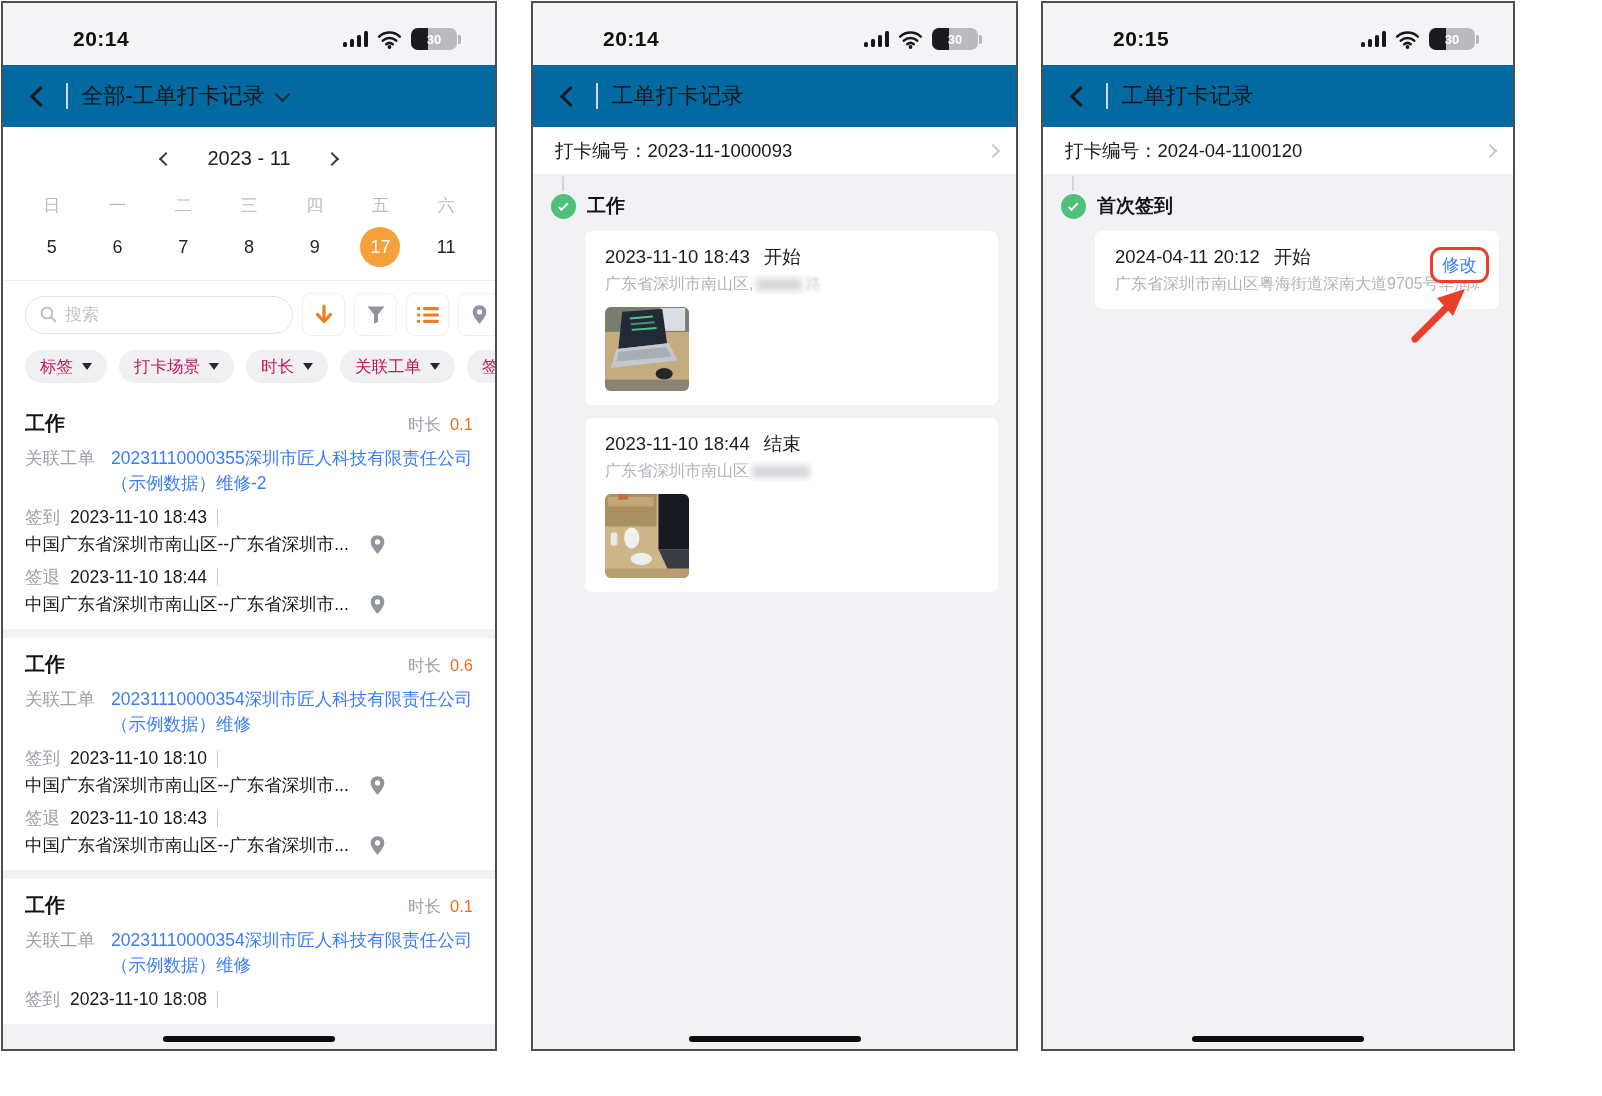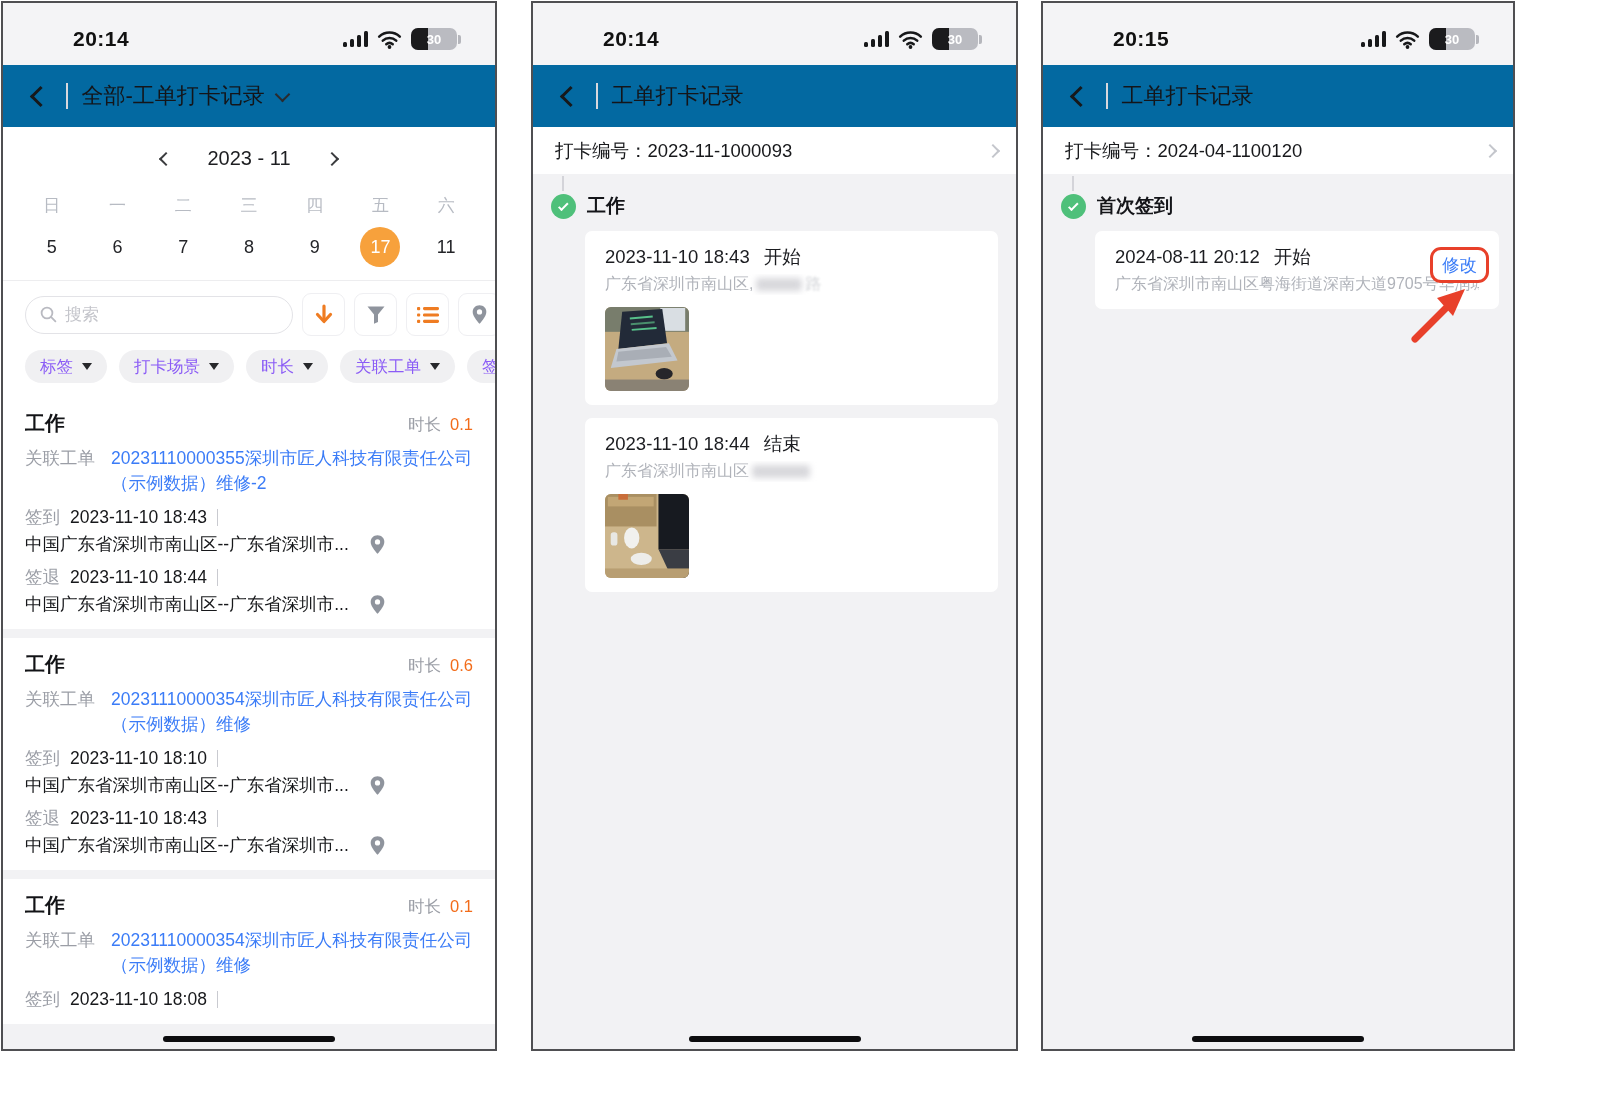--- a/index.html
+++ b/index.html
@@ -57,21 +57,21 @@
   
   .search-block { background:#fff; border-top:1.5px solid #ededef; padding:10px 0 0; }
   .search-row { display:flex; align-items:center; gap:9px; padding:2px 8px 4px 22px; }
   .search-input { width:268px; height:38px; border:1.5px solid #e3e3e7; border-radius:19px;
     display:flex; align-items:center; gap:8px; padding:8px 14px; color:#c4c5cb; font-size:17px;
     background:#fff; flex:none; }
   .tool-btn { width:43px; height:43px; border:1.5px solid #efeff2; border-radius:9px;
     background:#fff; display:flex; align-items:center; justify-content:center; flex:none; }
   .chips-row { display:flex; gap:12px; padding:10px 0 14px 22px; white-space:nowrap; overflow:hidden; }
   .chip { background:#f0f0f2; border-radius:17px; height:33px; padding:0 15px;
-    display:inline-flex; align-items:center; gap:9px; font-size:16.5px; color:#8b5cf6; flex:none; }
+    display:inline-flex; align-items:center; gap:9px; font-size:16.5px; color:#be185d; flex:none; }
   .tri-down { width:0; height:0; border-left:5.5px solid transparent;
     border-right:5.5px solid transparent; border-top:7px solid #27282b; }
 
   .count-row { padding:13px 22px 9px; font-size:16.5px; color:#46484e; background:#f2f2f4; }
 
   
   .record-card { background:#fff; padding:13px 22px 13px; margin-bottom:9px; }
   .rec-head { display:flex; justify-content:space-between; align-items:baseline; }
   .rec-type { font-size:20px; font-weight:700; color:#121316; }
   .rec-dur { font-size:16.5px; }
@@ -478,21 +478,21 @@
     <div class="tl-connector"></div>
     <div class="timeline-head">
       <span class="tl-dot">
           <span class="tl-check"></span>
         </span>
       <span class="tl-label">首次签到</span>
     </div>
 
     <div class="detail-card" style="margin-right:14px;">
       <div class="dc-timerow">
-        <span>2024-08-11 20:12</span>
+        <span>2024-04-11 20:12</span>
         <span class="dc-status">开始</span>
       </div>
       <div class="dc-addr" style="padding-right:64px;">广东省深圳市南山区粤海街道深南大道9705号华润城</div>
       <span class="anno-ring">
         <span class="modify-label">修改</span>
       </span>
     </div>
 
     <svg class="anno-arrow" width="70" height="58" viewBox="0 0 70 58">
       <line x1="8" y1="52" x2="42" y2="18" stroke="#e8402a" stroke-width="7" stroke-linecap="round"></line>

